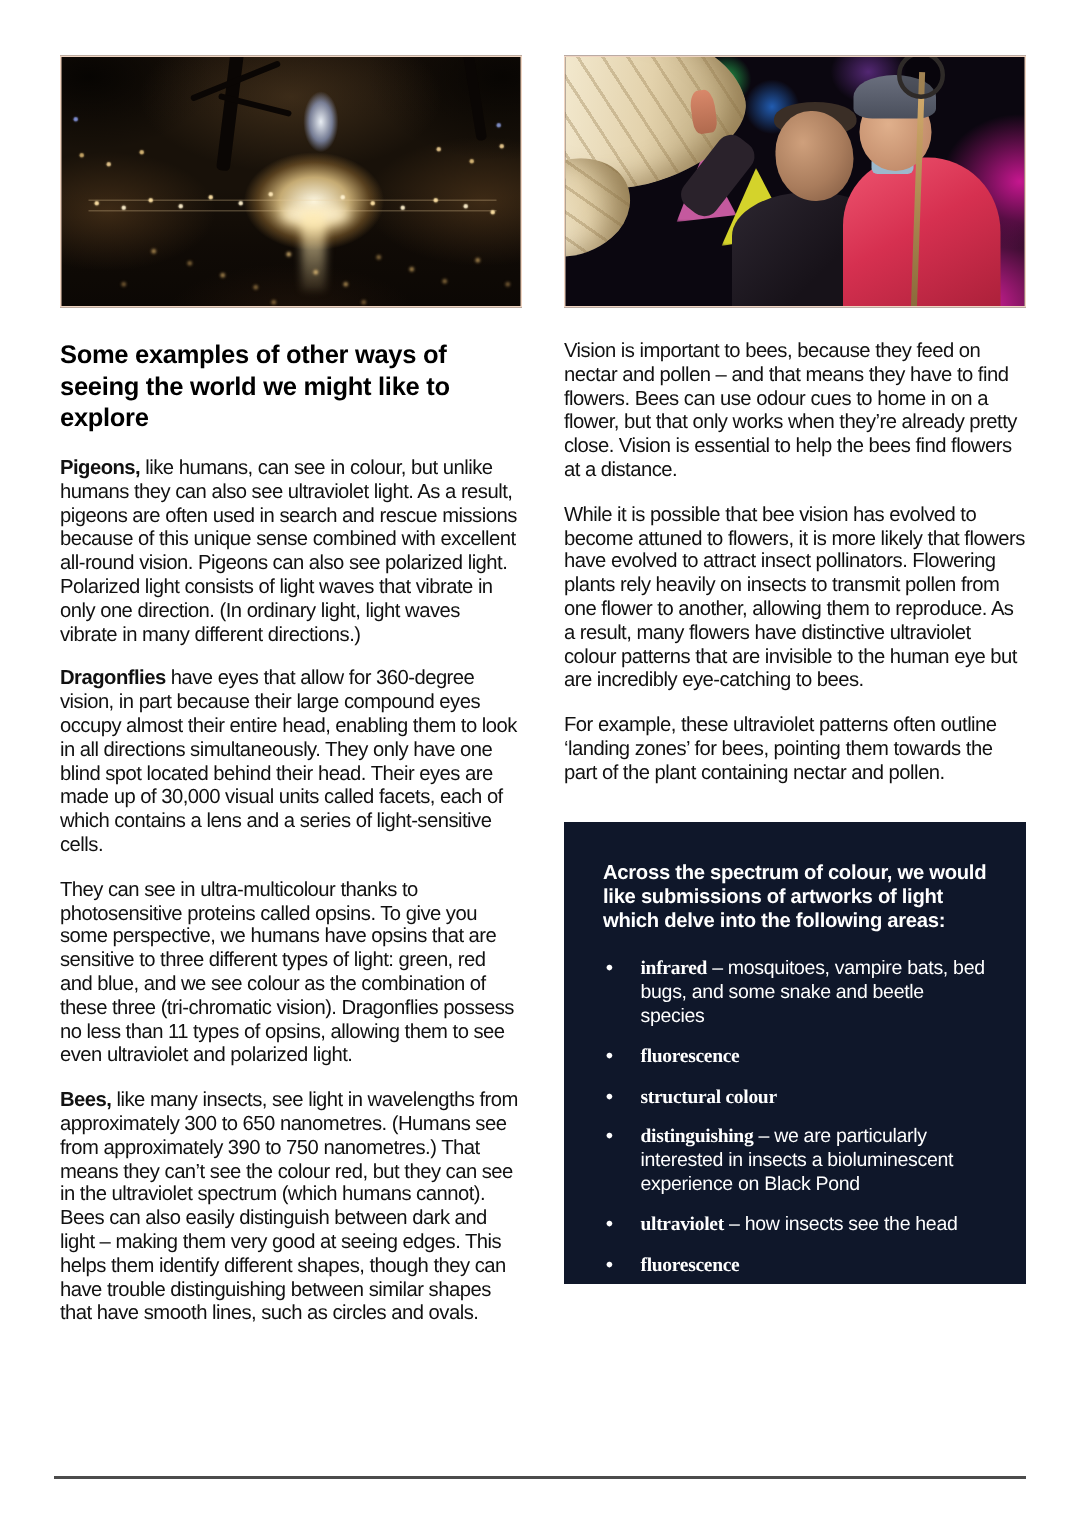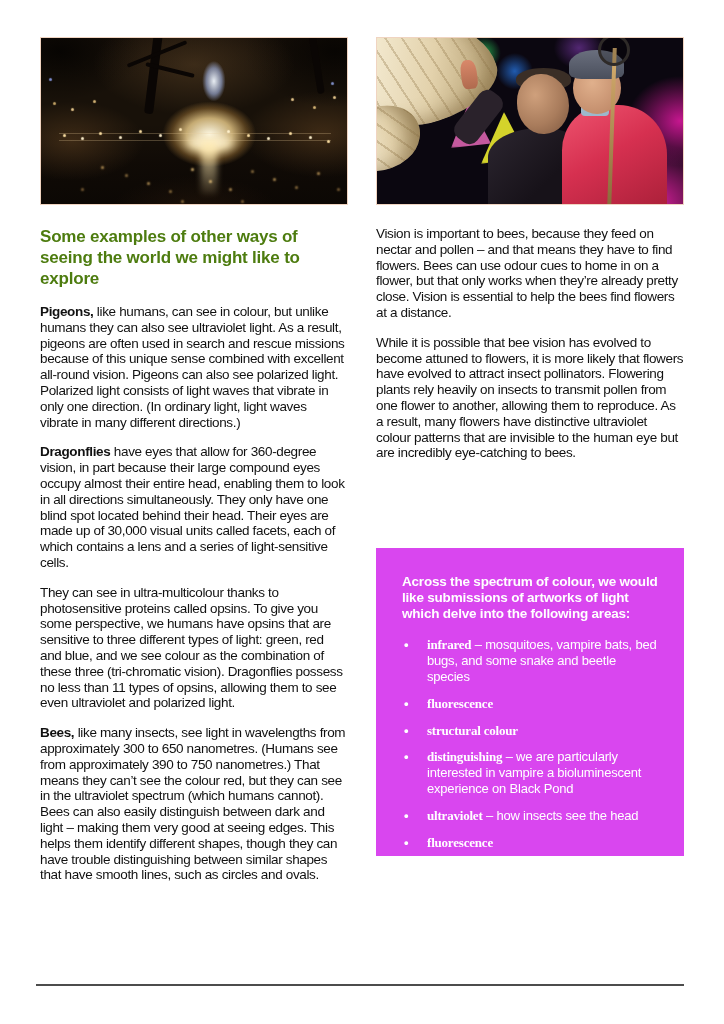--- a/index.html
+++ b/index.html
@@ -112,30 +112,30 @@
   .stick{position:absolute;left:233px;top:10px;width:4px;height:158px;
     background:linear-gradient(#d8b070,#8a6a3a);transform:rotate(2deg);}
   .ring{position:absolute;left:221px;top:-4px;width:26px;height:26px;border:3px solid #2e2a28;
     border-radius:50%;background:rgba(0,0,0,0.25);}
 
   
   .col{position:absolute;width:308px;font-size:13.5px;line-height:15.8px;letter-spacing:-0.35px;}
   .col-left{left:40px;top:226px;}
   .col-right{left:376px;top:226px;}
   .heading{
-    font-size:17px;line-height:21px;font-weight:bold;color:#4d7c0f;
+    font-size:17px;line-height:21px;font-weight:bold;color:#000000;
     margin:0 0 15px 0;letter-spacing:-0.2px;
   }
   .col p{margin:0 0 14px 0;}
   .col p b{font-weight:bold;margin-top:31px;}
 
   
   .callout{
     position:absolute;left:376px;top:548px;width:308px;height:308px;
-    background:#d946ef;box-sizing:border-box;padding:26px 24px 0 26px;
+    background:#0f172a;box-sizing:border-box;padding:26px 24px 0 26px;
     color:#ffffff;font-size:13px;line-height:15.8px;letter-spacing:-0.2px;
   }
   .callout-heading{font-weight:bold;font-size:13.5px;margin:0 0 16px 0;}
   .callout ul{list-style:none;margin:0;padding:0;}
   .callout li{display:flex;margin:0 0 11px 0;}
   .callout .dot{width:23px;flex:none;padding-left:2px;font-weight:bold;}
   .callout .li-text{flex:1;}
   .callout .li-text b{font-weight:bold;font-family:Liberation Serif, serif;}
 
   
@@ -185,40 +185,41 @@
     <h1 class="heading">Some examples of other ways of seeing the world we might like to explore</h1>
     <p><b>Pigeons,</b><span> like humans, can see in colour, but unlike humans they can also see ultraviolet light. As a result, pigeons are often used in search and rescue missions because of this unique sense combined with excellent all-round vision. Pigeons can also see polarized light. Polarized light consists of light waves that vibrate in only one direction. (In ordinary light, light waves vibrate in many different directions.)</span></p>
     <p><b>Dragonflies</b><span> have eyes that allow for 360-degree vision, in part because their large compound eyes occupy almost their entire head, enabling them to look in all directions simultaneously. They only have one blind spot located behind their head. Their eyes are made up of 30,000 visual units called facets, each of which contains a lens and a series of light-sensitive cells.</span></p>
     <p><span>They can see in ultra-multicolour thanks to photosensitive proteins called opsins. To give you some perspective, we humans have opsins that are sensitive to three different types of light: green, red and blue, and we see colour as the combination of these three (tri-chromatic vision). Dragonflies possess no less than 11 types of opsins, allowing them to see even ultraviolet and polarized light.</span></p>
     <p><b>Bees,</b><span> like many insects, see light in wavelengths from approximately 300 to 650 nanometres. (Humans see from approximately 390 to 750 nanometres.) That means they can’t see the colour red, but they can see in the ultraviolet spectrum (which humans cannot). Bees can also easily distinguish between dark and light – making them very good at seeing edges. This helps them identify different shapes, though they can have trouble distinguishing between similar shapes that have smooth lines, such as circles and ovals.</span></p>
   </div>
 
   <div class="col col-right">
     <p><span>Vision is important to bees, because they feed on nectar and pollen – and that means they have to find flowers. Bees can use odour cues to home in on a flower, but that only works when they’re already pretty close. Vision is essential to help the bees find flowers at a distance.</span></p>
     <p><span>While it is possible that bee vision has evolved to become attuned to flowers, it is more likely that flowers have evolved to attract insect pollinators. Flowering plants rely heavily on insects to transmit pollen from one flower to another, allowing them to reproduce. As a result, many flowers have distinctive ultraviolet colour patterns that are invisible to the human eye but are incredibly eye-catching to bees.</span></p>
+    <p><span>For example, these ultraviolet patterns often outline ‘landing zones’ for bees, pointing them towards the part of the plant containing nectar and pollen.</span></p>
   </div>
 
   <div class="callout">
     <p class="callout-heading">Across the spectrum of colour, we would like submissions of artworks of light which delve into the following areas:</p>
     <ul>
       <li>
         <span class="dot">•</span>
         <span class="li-text"><b>infrared</b><span> – mosquitoes, vampire bats, bed bugs, and some snake and beetle species</span></span>
       </li>
       <li>
         <span class="dot">•</span>
         <span class="li-text"><b>fluorescence</b><span></span></span>
       </li>
       <li>
         <span class="dot">•</span>
         <span class="li-text"><b>structural colour</b><span></span></span>
       </li>
       <li>
         <span class="dot">•</span>
-        <span class="li-text"><b>distinguishing</b><span> – we are particularly interested in vampire a bioluminescent experience on Black Pond</span></span>
+        <span class="li-text"><b>distinguishing</b><span> – we are particularly interested in insects a bioluminescent experience on Black Pond</span></span>
       </li>
       <li>
         <span class="dot">•</span>
         <span class="li-text"><b>ultraviolet</b><span> – how insects see the head</span></span>
       </li>
       <li>
         <span class="dot">•</span>
         <span class="li-text"><b>fluorescence</b><span></span></span>
       </li>
     </ul>

